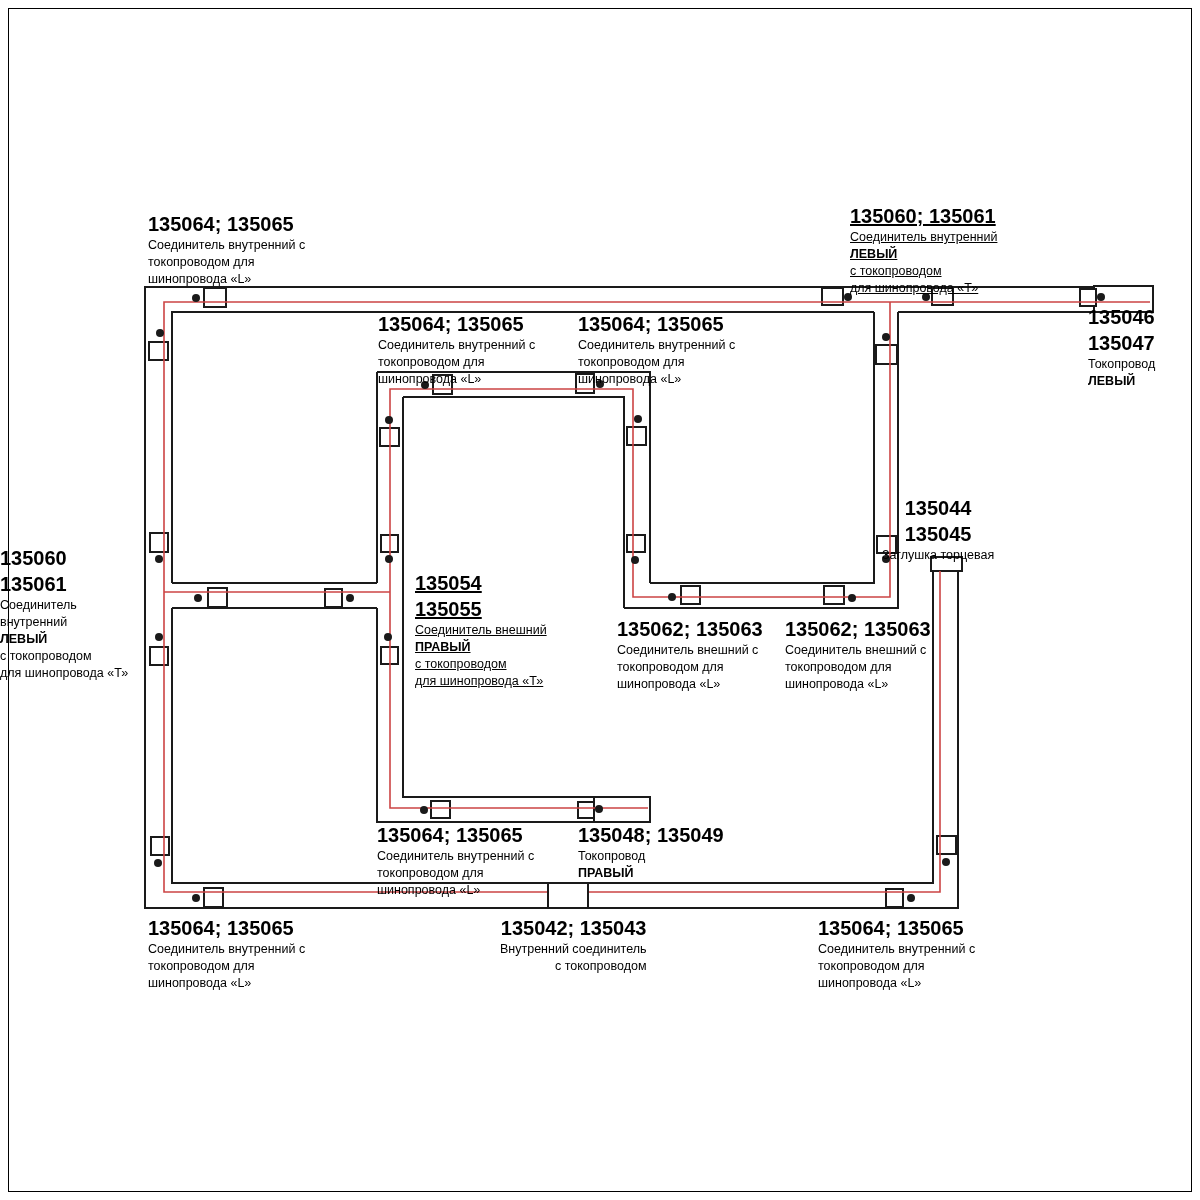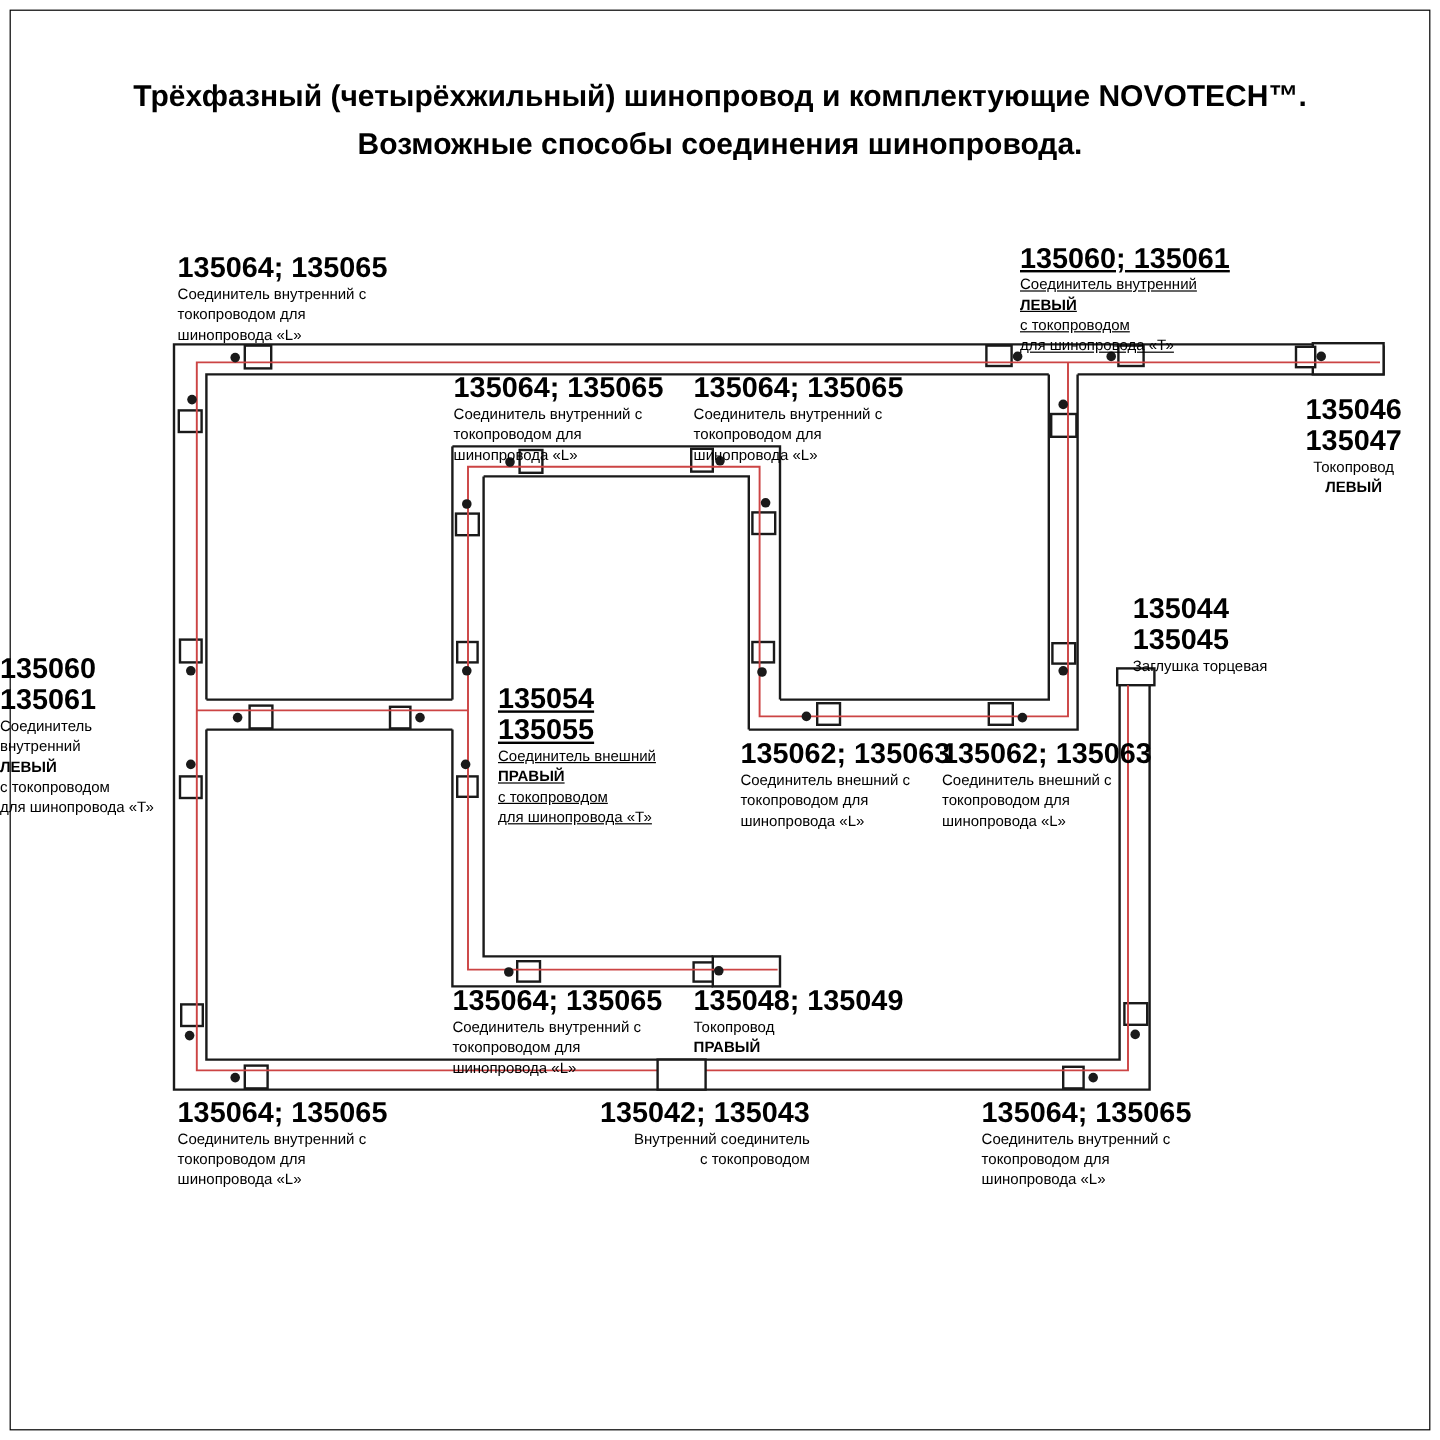--- a/index.html
+++ b/index.html
@@ -3,35 +3,31 @@
 <meta charset="utf-8">
 <style>
   html,body{margin:0;padding:0;background:#ffffff;}
   .canvas{position:relative;width:1200px;height:1200px;background:#fff;overflow:hidden;
           font-family:"Liberation Sans",sans-serif;color:#000;}
   .frame{position:absolute;left:8px;top:8px;width:1182px;height:1182px;border:1px solid #000;}
   .title{position:absolute;left:0;top:60px;width:1200px;text-align:center;
          font-weight:bold;font-size:25px;line-height:40px;}
   svg{position:absolute;left:0;top:0;}
   .lbl{position:absolute;line-height:17px;}
-  .lbl .code{font-weight:bold;font-size:24px;line-height:26px;letter-spacing:0px;}
+  .lbl .code{font-weight:bold;font-size:20px;line-height:26px;letter-spacing:0px;}
   .lbl .desc{font-size:12.5px;line-height:17px;}
   .lbl .bold{font-weight:bold;}
   .ra{}
 </style>
 </head>
 <body>
 
 <div class="canvas">
   <div class="frame"></div>
 
-  <div class="title">
-    <div>Трёхфазный (четырёхжильный) шинопровод и комплектующие NOVOTECH™.</div>
-    <div>Возможные способы соединения шинопровода.</div>
-  </div>
 
   <svg width="1200" height="1200" viewBox="0 0 1200 1200">
 
     <g fill="none" stroke-width="2" stroke="#1a1a1a">
       <path d="M1153 287 H145 V908 H958 V571"></path>
       <path d="M874 312 H172 V583"></path>
       <path d="M172 608 V883 H933 V571"></path>
       <path d="M898 312 H1153 V288"></path>
       <path d="M874 312 V583 H650"></path>
       <path d="M898 312 V608 H624"></path>
@@ -128,21 +124,21 @@
   <div class="lbl" style="left:850px;top:203px;text-decoration:underline;">
     <div class="code">135060; 135061</div>
     <div class="desc">
       <div>Соединитель внутренний</div>
       <div class="bold">ЛЕВЫЙ</div>
       <div>с токопроводом</div>
       <div>для шинопровода «Т»</div>
     </div>
   </div>
 
-  <div class="lbl" style="left:1088px;top:329px;text-align:center;">
+  <div class="lbl" style="left:1088px;top:304px;">
     <div class="code">135046</div>
     <div class="code">135047</div>
     <div class="desc">
       <div>Токопровод</div>
       <div class="bold">ЛЕВЫЙ</div>
     </div>
   </div>
 
   <div class="lbl" style="left:378px;top:311px;">
     <div class="code">135064; 135065</div>
@@ -177,21 +173,21 @@
     <div class="code">135054</div>
     <div class="code">135055</div>
     <div class="desc">
       <div>Соединитель внешний</div>
       <div class="bold">ПРАВЫЙ</div>
       <div>с токопроводом</div>
       <div>для шинопровода «Т»</div>
     </div>
   </div>
 
-  <div class="lbl" style="left:944px;top:495px;">
+  <div class="lbl" style="left:882px;top:495px;text-align:center;">
     <div class="code">135044</div>
     <div class="code">135045</div>
     <div class="desc">
       <div>Заглушка торцевая</div>
     </div>
   </div>
 
   <div class="lbl" style="left:617px;top:616px;">
     <div class="code">135062; 135063</div>
     <div class="desc">

